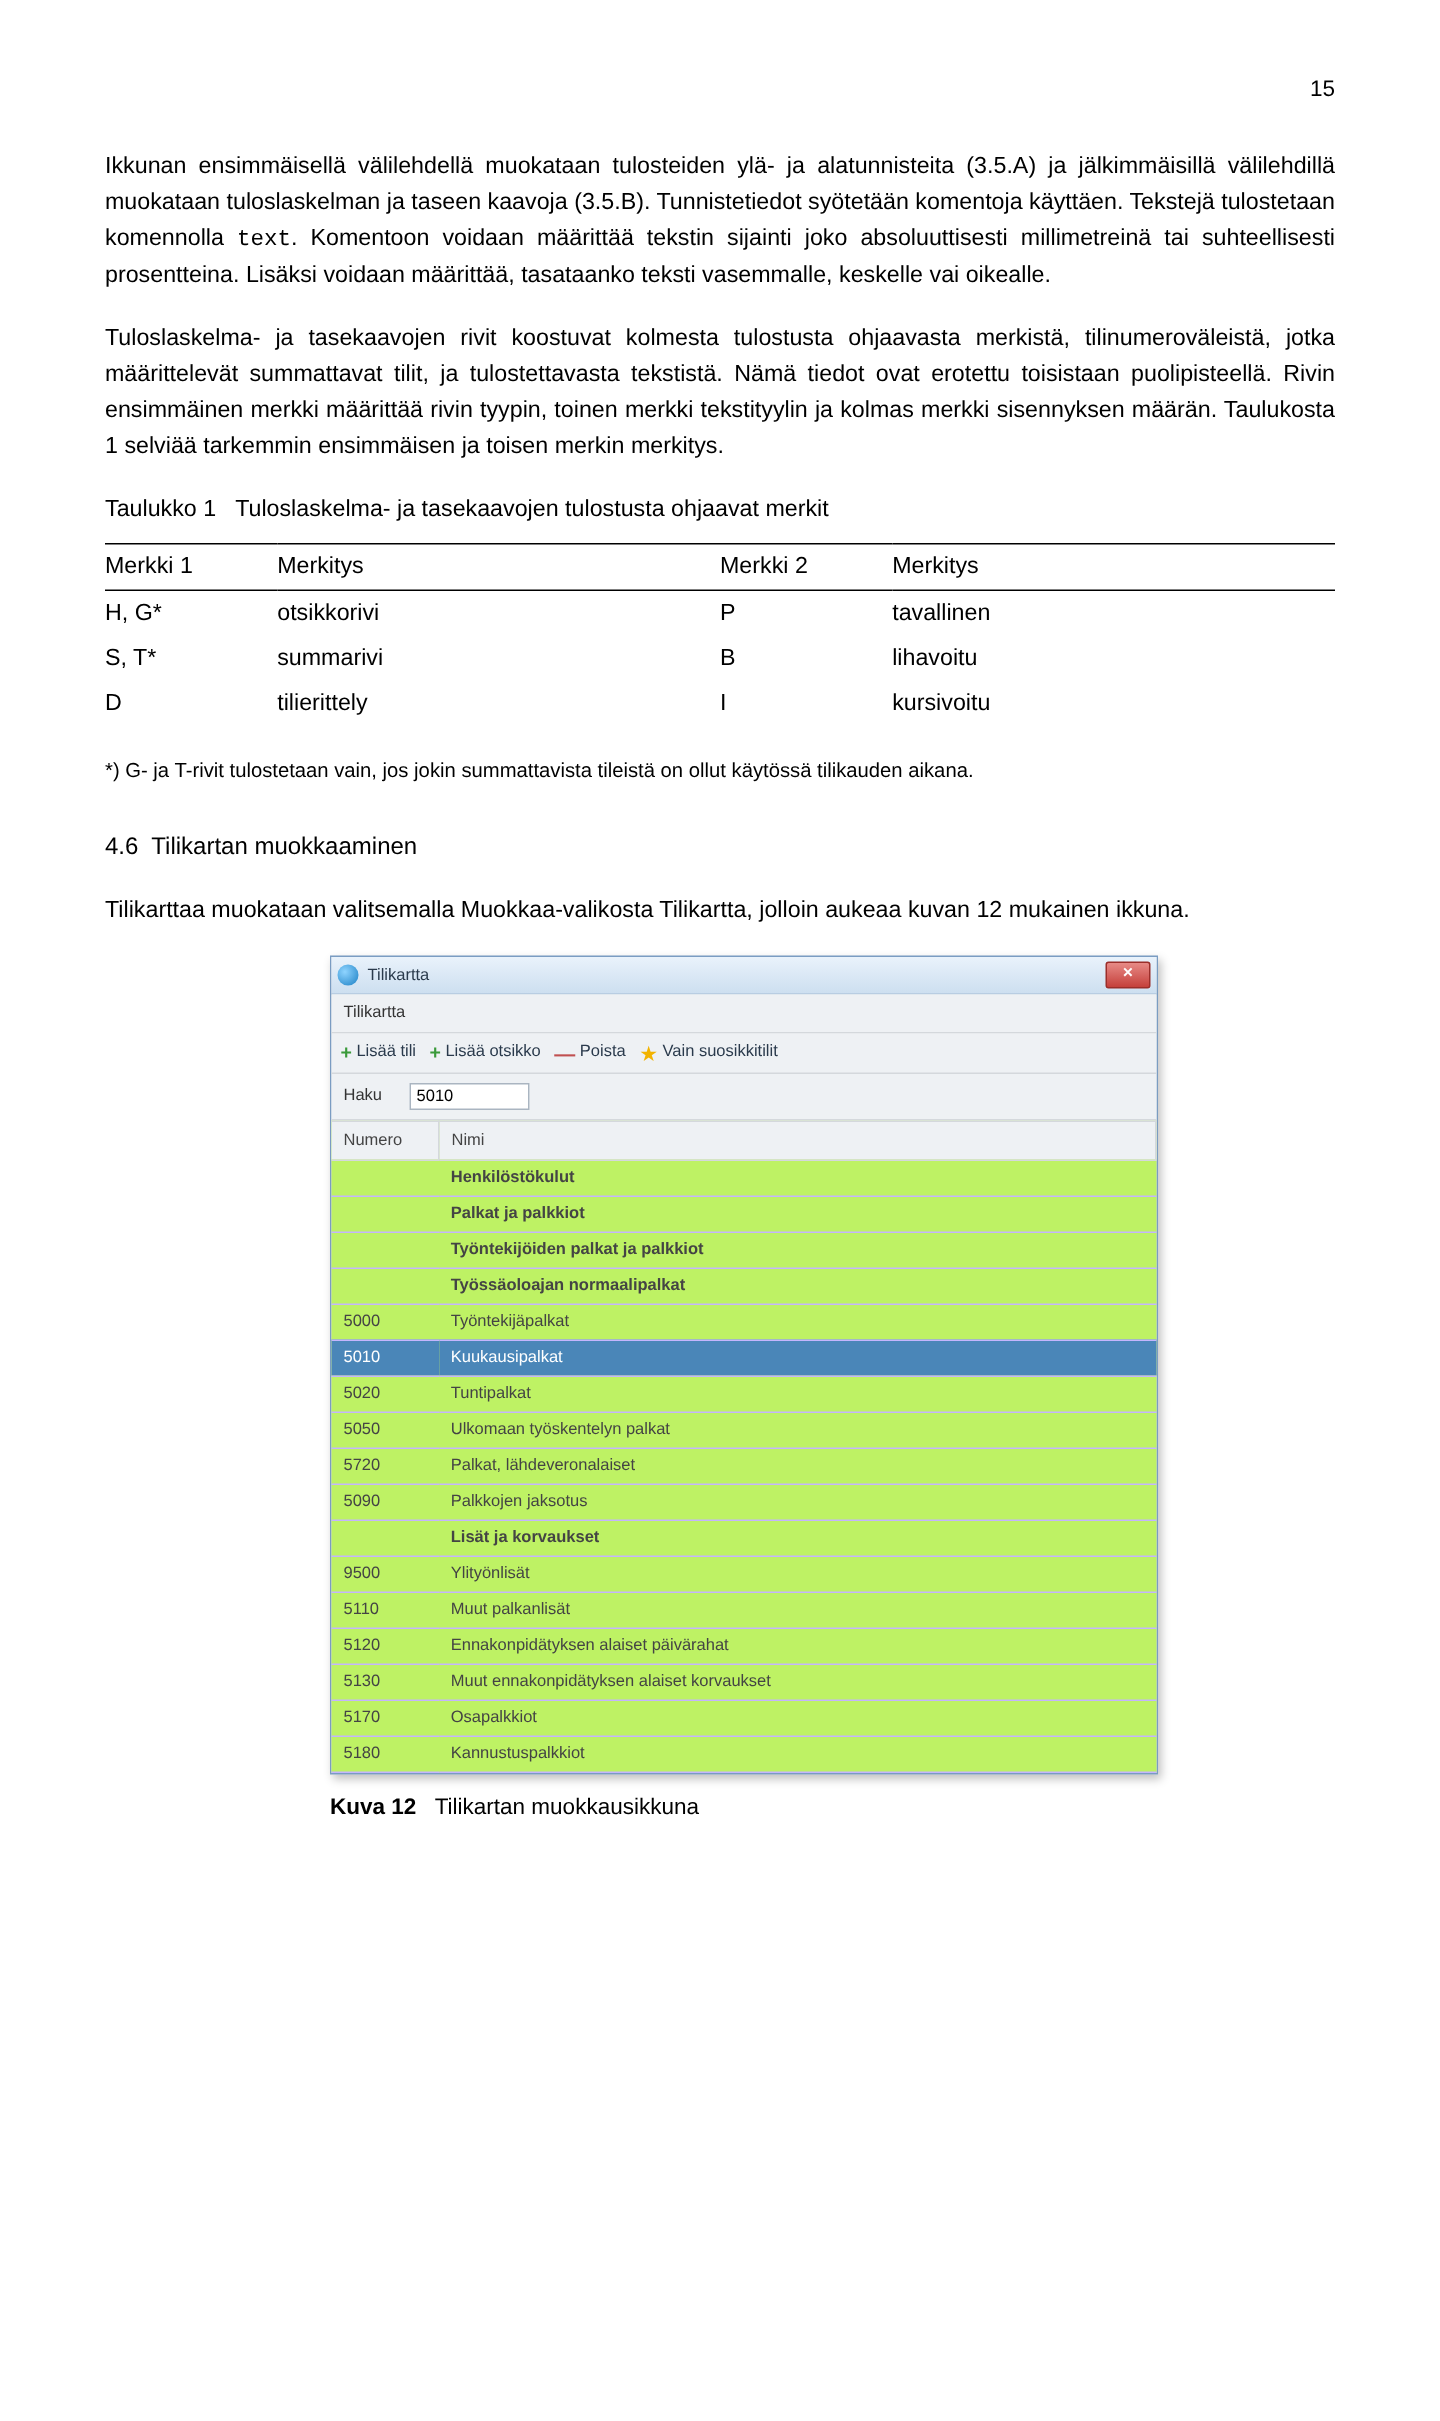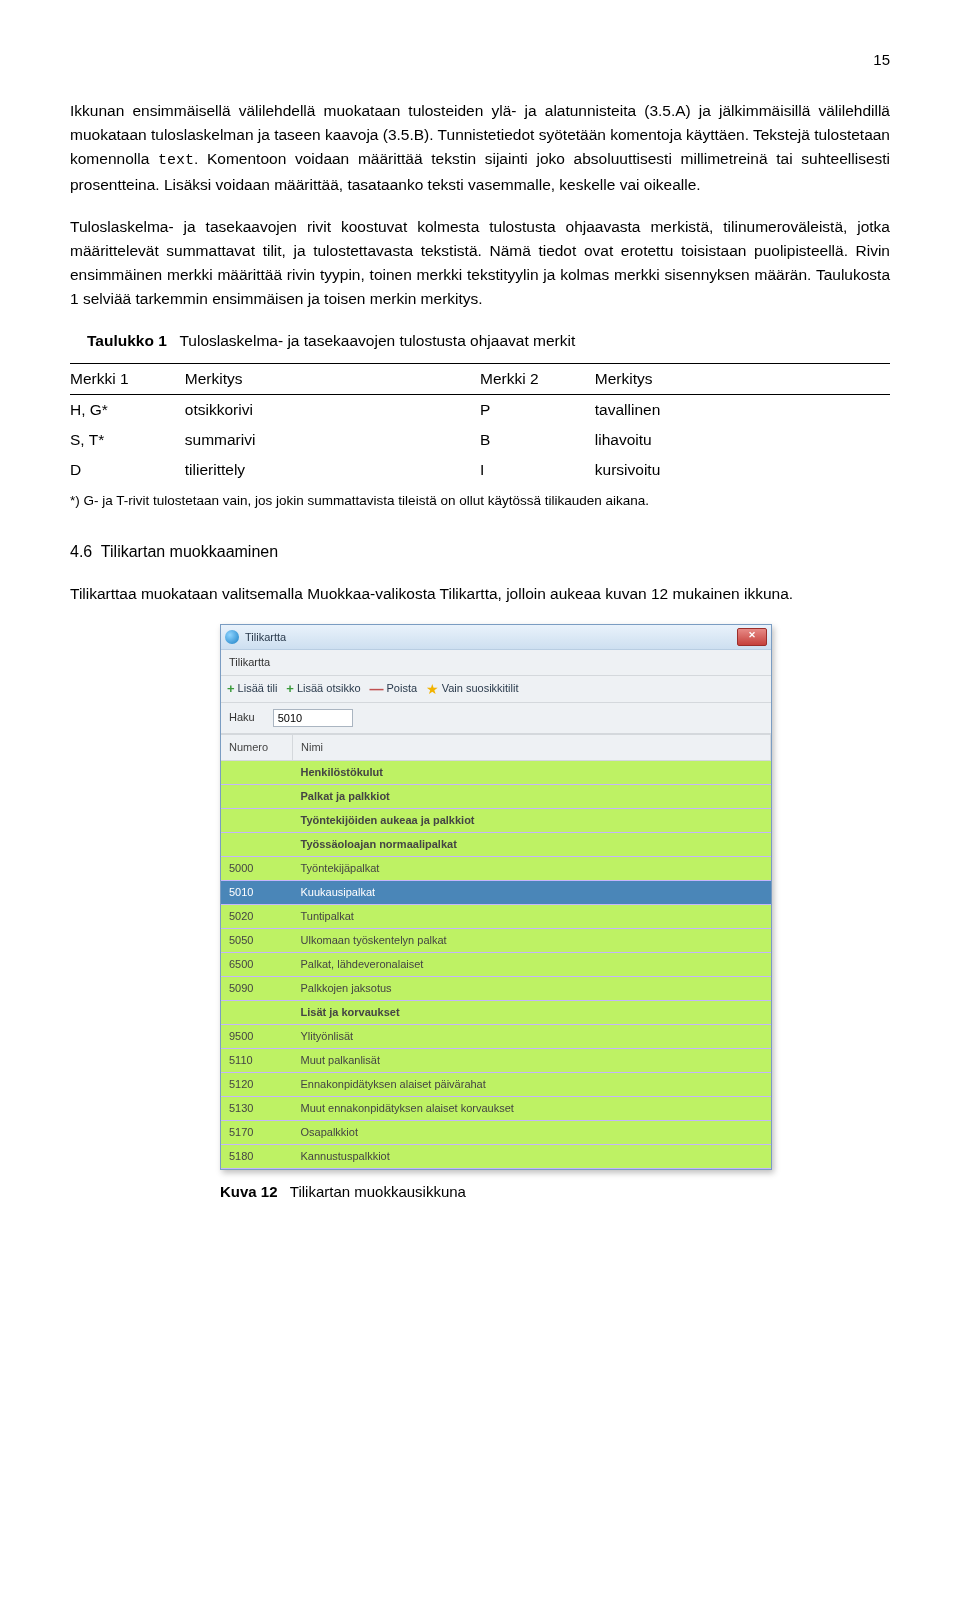--- a/index.html
+++ b/index.html
@@ -22,25 +22,25 @@
     margin: 0 0 18px 0;
     text-align: justify;
   }
   .mono {
     font-family: "Courier New", Courier, monospace;
     font-size: 15px;
   }
   .table-caption {
     margin: 18px 0 10px 0;
   }
-  .table-caption b { font-weight: bold; margin-left: 17px; }
+  .table-caption b { font-weight: normal; }
   table.rules {
     border-collapse: collapse;
     width: 100%;
-    margin-bottom: 6px;
+    margin-bottom: 20px;
   }
   table.rules td, table.rules th {
     text-align: left;
     padding: 3px 10px 3px 0;
     font-weight: normal;
     vertical-align: top;
   }
   table.rules th {
     border-top: 1px solid #000;
     border-bottom: 1px solid #000;
@@ -272,21 +272,21 @@
         <tr class="heading">
           <td></td>
           <td class="name indent1">Henkilöstökulut</td>
         </tr>
         <tr class="heading">
           <td></td>
           <td class="name indent2">Palkat ja palkkiot</td>
         </tr>
         <tr class="heading">
           <td></td>
-          <td class="name indent3">Työntekijöiden aukeaa ja palkkiot</td>
+          <td class="name indent3">Työntekijöiden palkat ja palkkiot</td>
         </tr>
         <tr class="heading">
           <td></td>
           <td class="name indent4">Työssäoloajan normaalipalkat</td>
         </tr>
         <tr>
           <td>5000</td>
           <td class="name indent5">Työntekijäpalkat</td>
         </tr>
         <tr class="selected">
@@ -295,21 +295,21 @@
         </tr>
         <tr>
           <td>5020</td>
           <td class="name indent5">Tuntipalkat</td>
         </tr>
         <tr>
           <td>5050</td>
           <td class="name indent5">Ulkomaan työskentelyn palkat</td>
         </tr>
         <tr>
-          <td>6500</td>
+          <td>5720</td>
           <td class="name indent5">Palkat, lähdeveronalaiset</td>
         </tr>
         <tr>
           <td>5090</td>
           <td class="name indent5">Palkkojen jaksotus</td>
         </tr>
         <tr class="heading">
           <td></td>
           <td class="name indent4">Lisät ja korvaukset</td>
         </tr>

